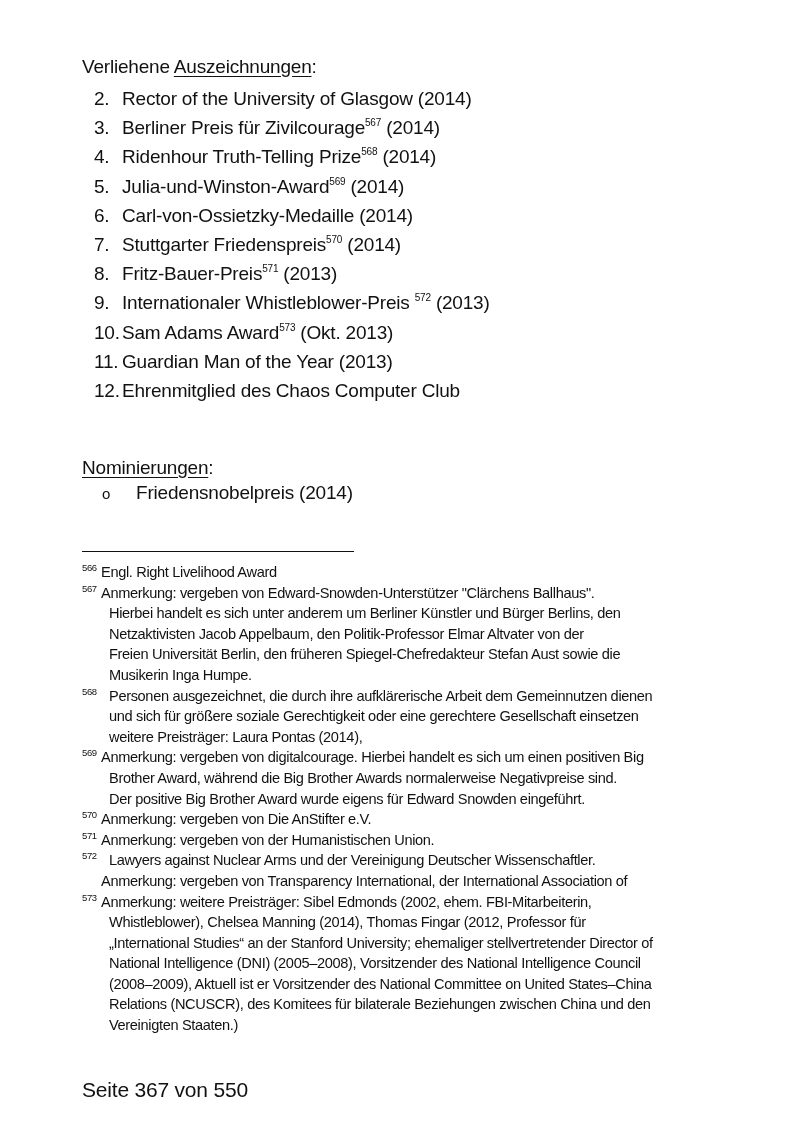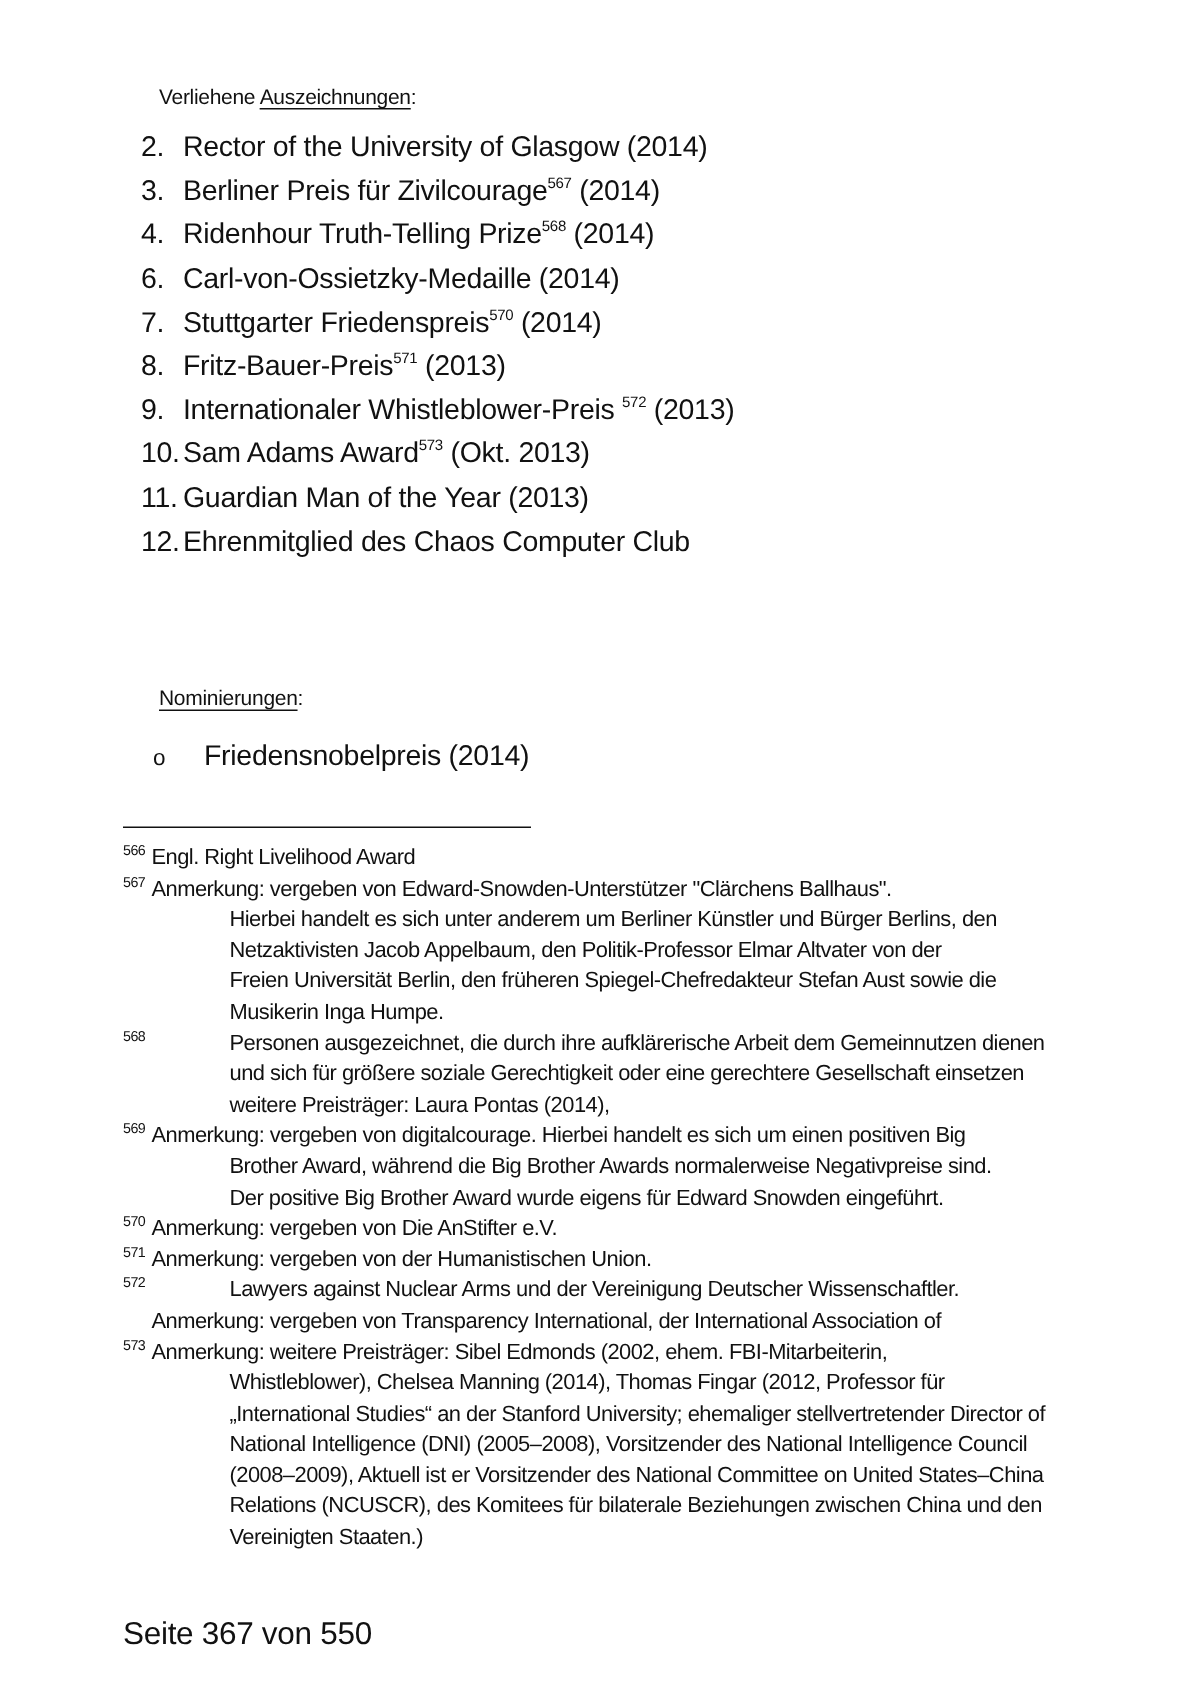--- a/index.html
+++ b/index.html
@@ -1,51 +1,52 @@
 <!DOCTYPE html>
 <html><head>
 <meta charset="utf-8">
 <style>
   html, body { margin: 0; padding: 0; background: #ffffff; }
   body { width: 800px; height: 1132px; position: relative; overflow: hidden;
          font-family: "Liberation Sans", sans-serif; color: #111; }
   .page { position: absolute; left: 0; top: 0; width: 800px; height: 1132px; }
-  .heading { position: absolute; left: 82px; font-size: 14px; letter-spacing: -0.2px; margin-left: 24px; }
+  .heading { position: absolute; left: 82px; font-size: 19px; letter-spacing: -0.2px; }
   .heading .u { text-decoration: underline; text-underline-offset: 3px; }
   #h-awards { top: 56px; }
   #h-nom { top: 457px; }
   ol.awards { position: absolute; left: 94px; top: 84px; margin: 0; padding: 0; list-style: none; }
   ol.awards li { height: 29.2px; font-size: 19px; line-height: 29.2px; white-space: nowrap; letter-spacing: -0.2px; }
   ol.awards .num { display: inline-block; width: 28px; }
   sup { font-size: 10px; line-height: 0; vertical-align: 8px; }
-  .nom-list { position: absolute; left: 102px; top: 491px; margin: 0; padding: 0; list-style: none; }
+  .nom-list { position: absolute; left: 102px; top: 479px; margin: 0; padding: 0; list-style: none; }
   .nom-list li { font-size: 19px; line-height: 28px; letter-spacing: -0.2px; white-space: nowrap; }
   .nom-list .bullet { display: inline-block; width: 34px; font-size: 15px; }
   .fn-rule { position: absolute; left: 82px; top: 551px; width: 272px; height: 0; border-top: 1.5px solid #111; }
   .footnotes { position: absolute; left: 82px; top: 562px; width: 680px; font-size: 14.6px; line-height: 20.6px; letter-spacing: -0.35px; }
   .fn { position: relative; padding-left: 27px; }
   .fn .fnnum { position: absolute; left: 0; top: -4px; font-size: 9.5px; }
   .fn .first { margin-left: -8px; }
-  .fn-line { white-space: nowrap; margin-left: 44px; }
+  .fn-line { white-space: nowrap; }
   .page-footer { position: absolute; left: 82px; top: 1078px; font-size: 21px; letter-spacing: -0.2px; }
 </style>
 </head>
 <body>
 
 <div class="page">
 
   <div class="heading" id="h-awards">
     <span>Verliehene</span>
     <span class="u">Auszeichnungen</span><span>:</span>
   </div>
 
   <ol class="awards" id="awards-list">
       <li><span class="num">2.</span><span>Rector of the University of Glasgow (2014)</span></li>
       <li><span class="num">3.</span><span>Berliner Preis für Zivilcourage</span><sup>567</sup><span> (2014)</span></li>
       <li><span class="num">4.</span><span>Ridenhour Truth-Telling Prize</span><sup>568</sup><span> (2014)</span></li>
+      <li><span class="num">5.</span><span>Julia-und-Winston-Award</span><sup>569</sup><span> (2014)</span></li>
       <li><span class="num">6.</span><span>Carl-von-Ossietzky-Medaille (2014)</span></li>
       <li><span class="num">7.</span><span>Stuttgarter Friedenspreis</span><sup>570</sup><span> (2014)</span></li>
       <li><span class="num">8.</span><span>Fritz-Bauer-Preis</span><sup>571</sup><span> (2013)</span></li>
       <li><span class="num">9.</span><span>Internationaler Whistleblower-Preis </span><sup>572</sup><span> (2013)</span></li>
       <li><span class="num">10.</span><span>Sam Adams Award</span><sup>573</sup><span> (Okt. 2013)</span></li>
       <li><span class="num">11.</span><span>Guardian Man of the Year (2013)</span></li>
       <li><span class="num">12.</span><span>Ehrenmitglied des Chaos Computer Club</span></li>
     </ol>
 
   <div class="heading" id="h-nom">

